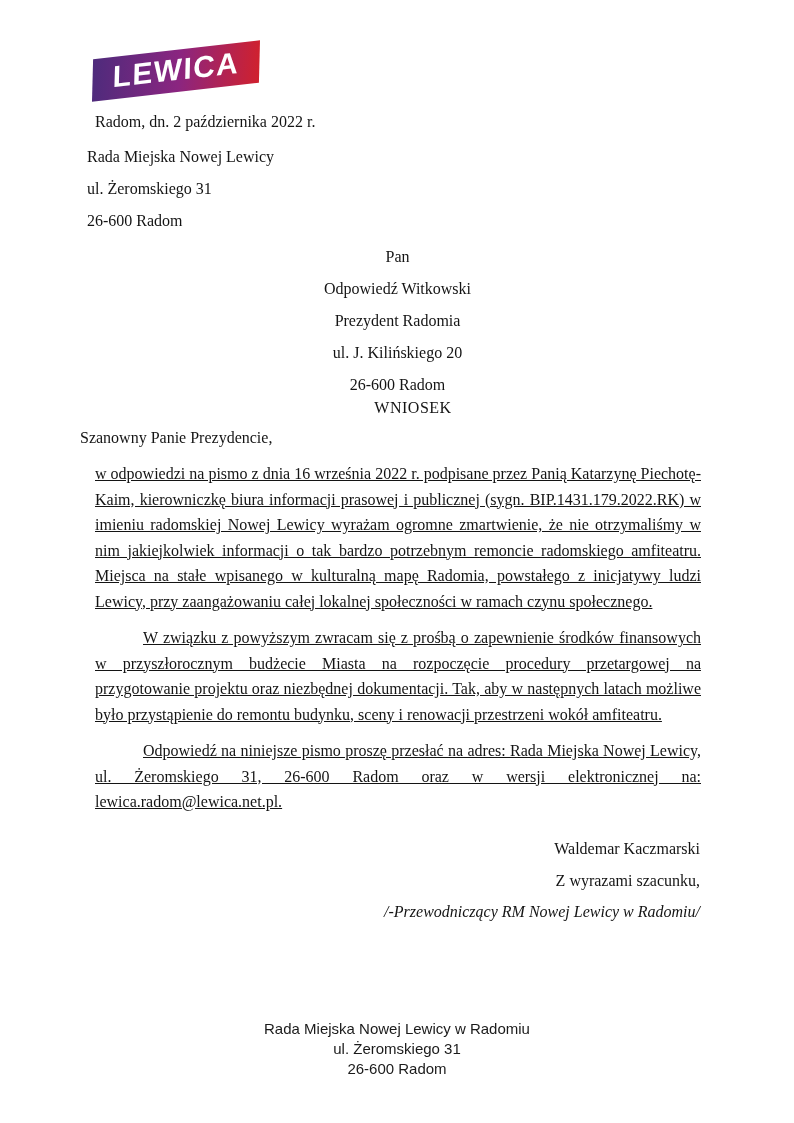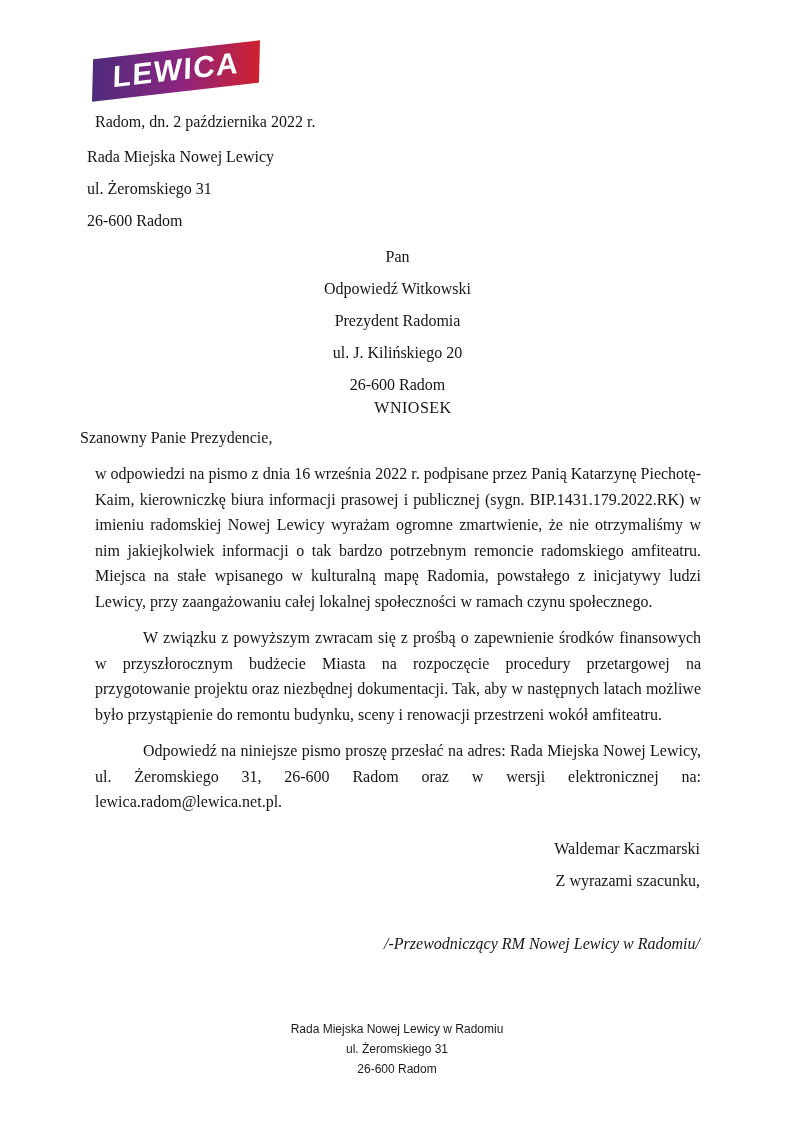--- a/index.html
+++ b/index.html
@@ -70,40 +70,41 @@
     top: 429px;
     left: 80px;
   }
   .body {
     position: absolute;
     top: 461px;
     left: 95px;
     width: 606px;
     text-align: justify;
     line-height: 25.5px;
+    text-decoration: underline;
   }
   .body p { margin: 0 0 11px 0; }
   .body p.indent { text-indent: 48px; }
   .closing {
     position: absolute;
     top: 833px;
     left: 95px;
     right: 94px;
     text-align: right;
     line-height: 31.5px;
   }
-  .closing .role { font-style: italic; margin-top: 32px; }
+  .closing .role { font-style: italic; }
   .footer {
     position: absolute;
     top: 1019px;
     left: 0;
     width: 100%;
     text-align: center;
     font-family: "Liberation Sans", sans-serif;
-    font-size: 12px;
+    font-size: 15px;
     line-height: 20px;
     color: #1a1a1a;
   }
 </style>
 </head>
 <body>
 
 <div class="page">
 
   <div class="logo" style="background: linear-gradient(92deg, rgb(78, 43, 124) 0%, rgb(139, 37, 128) 52%, rgb(208, 33, 46) 100%);">

